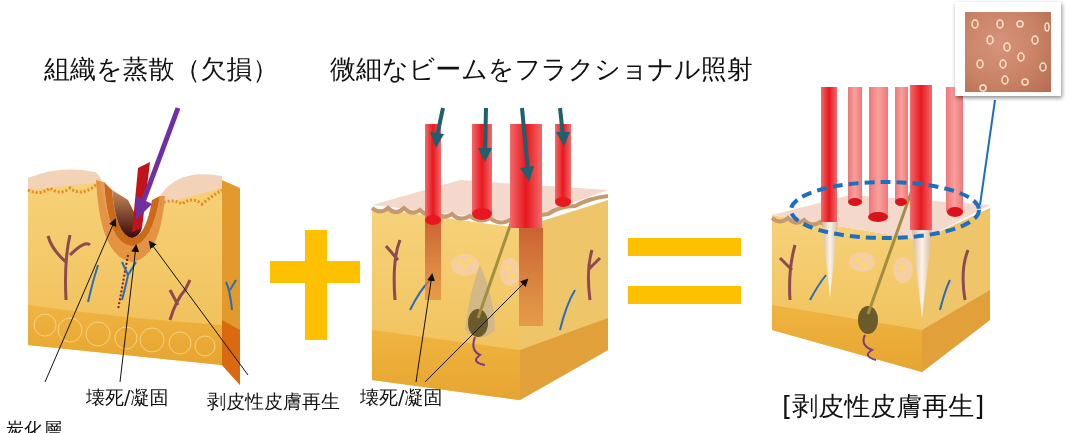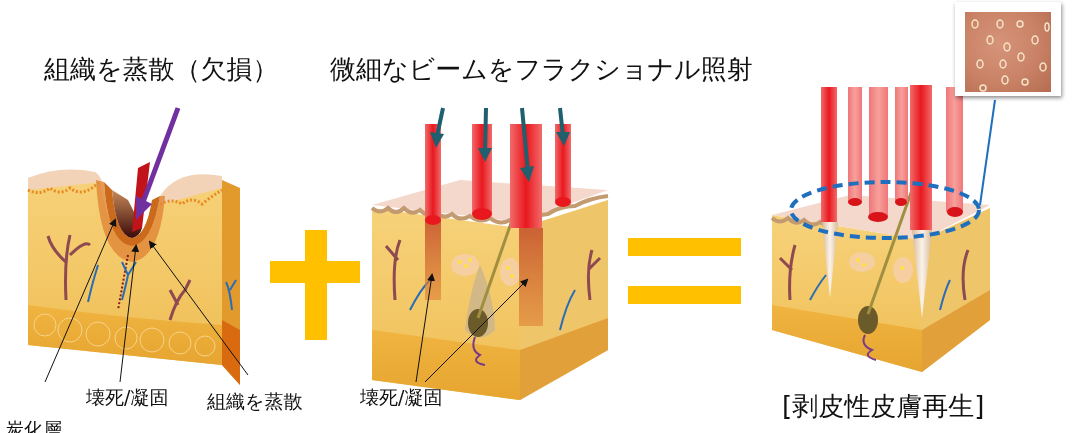--- a/index.html
+++ b/index.html
@@ -230,15 +230,15 @@
           <ellipse cx="60" cy="70" rx="3" ry="3"></ellipse>
         <ellipse cx="18" cy="76" rx="3" ry="3"></ellipse>
           <ellipse cx="82" cy="15" rx="2" ry="4"></ellipse>
       </g>
     </svg>
   </div>
 </div>
 
 <div class="txt lbl" style="left:5px;margin-top:32px;">炭化層</div>
 <div class="txt lbl" style="left:86px;">壊死/凝固</div>
-<div class="txt lbl" style="left:207px; top:392px;">組織を蒸散</div>
+<div class="txt lbl" style="left:207px; top:392px;">剥皮性皮膚再生</div>
 <div class="txt lbl" style="left:360px;">壊死/凝固</div>
 <div class="txt result">[剥皮性皮膚再生]</div>
 
 </body></html>

